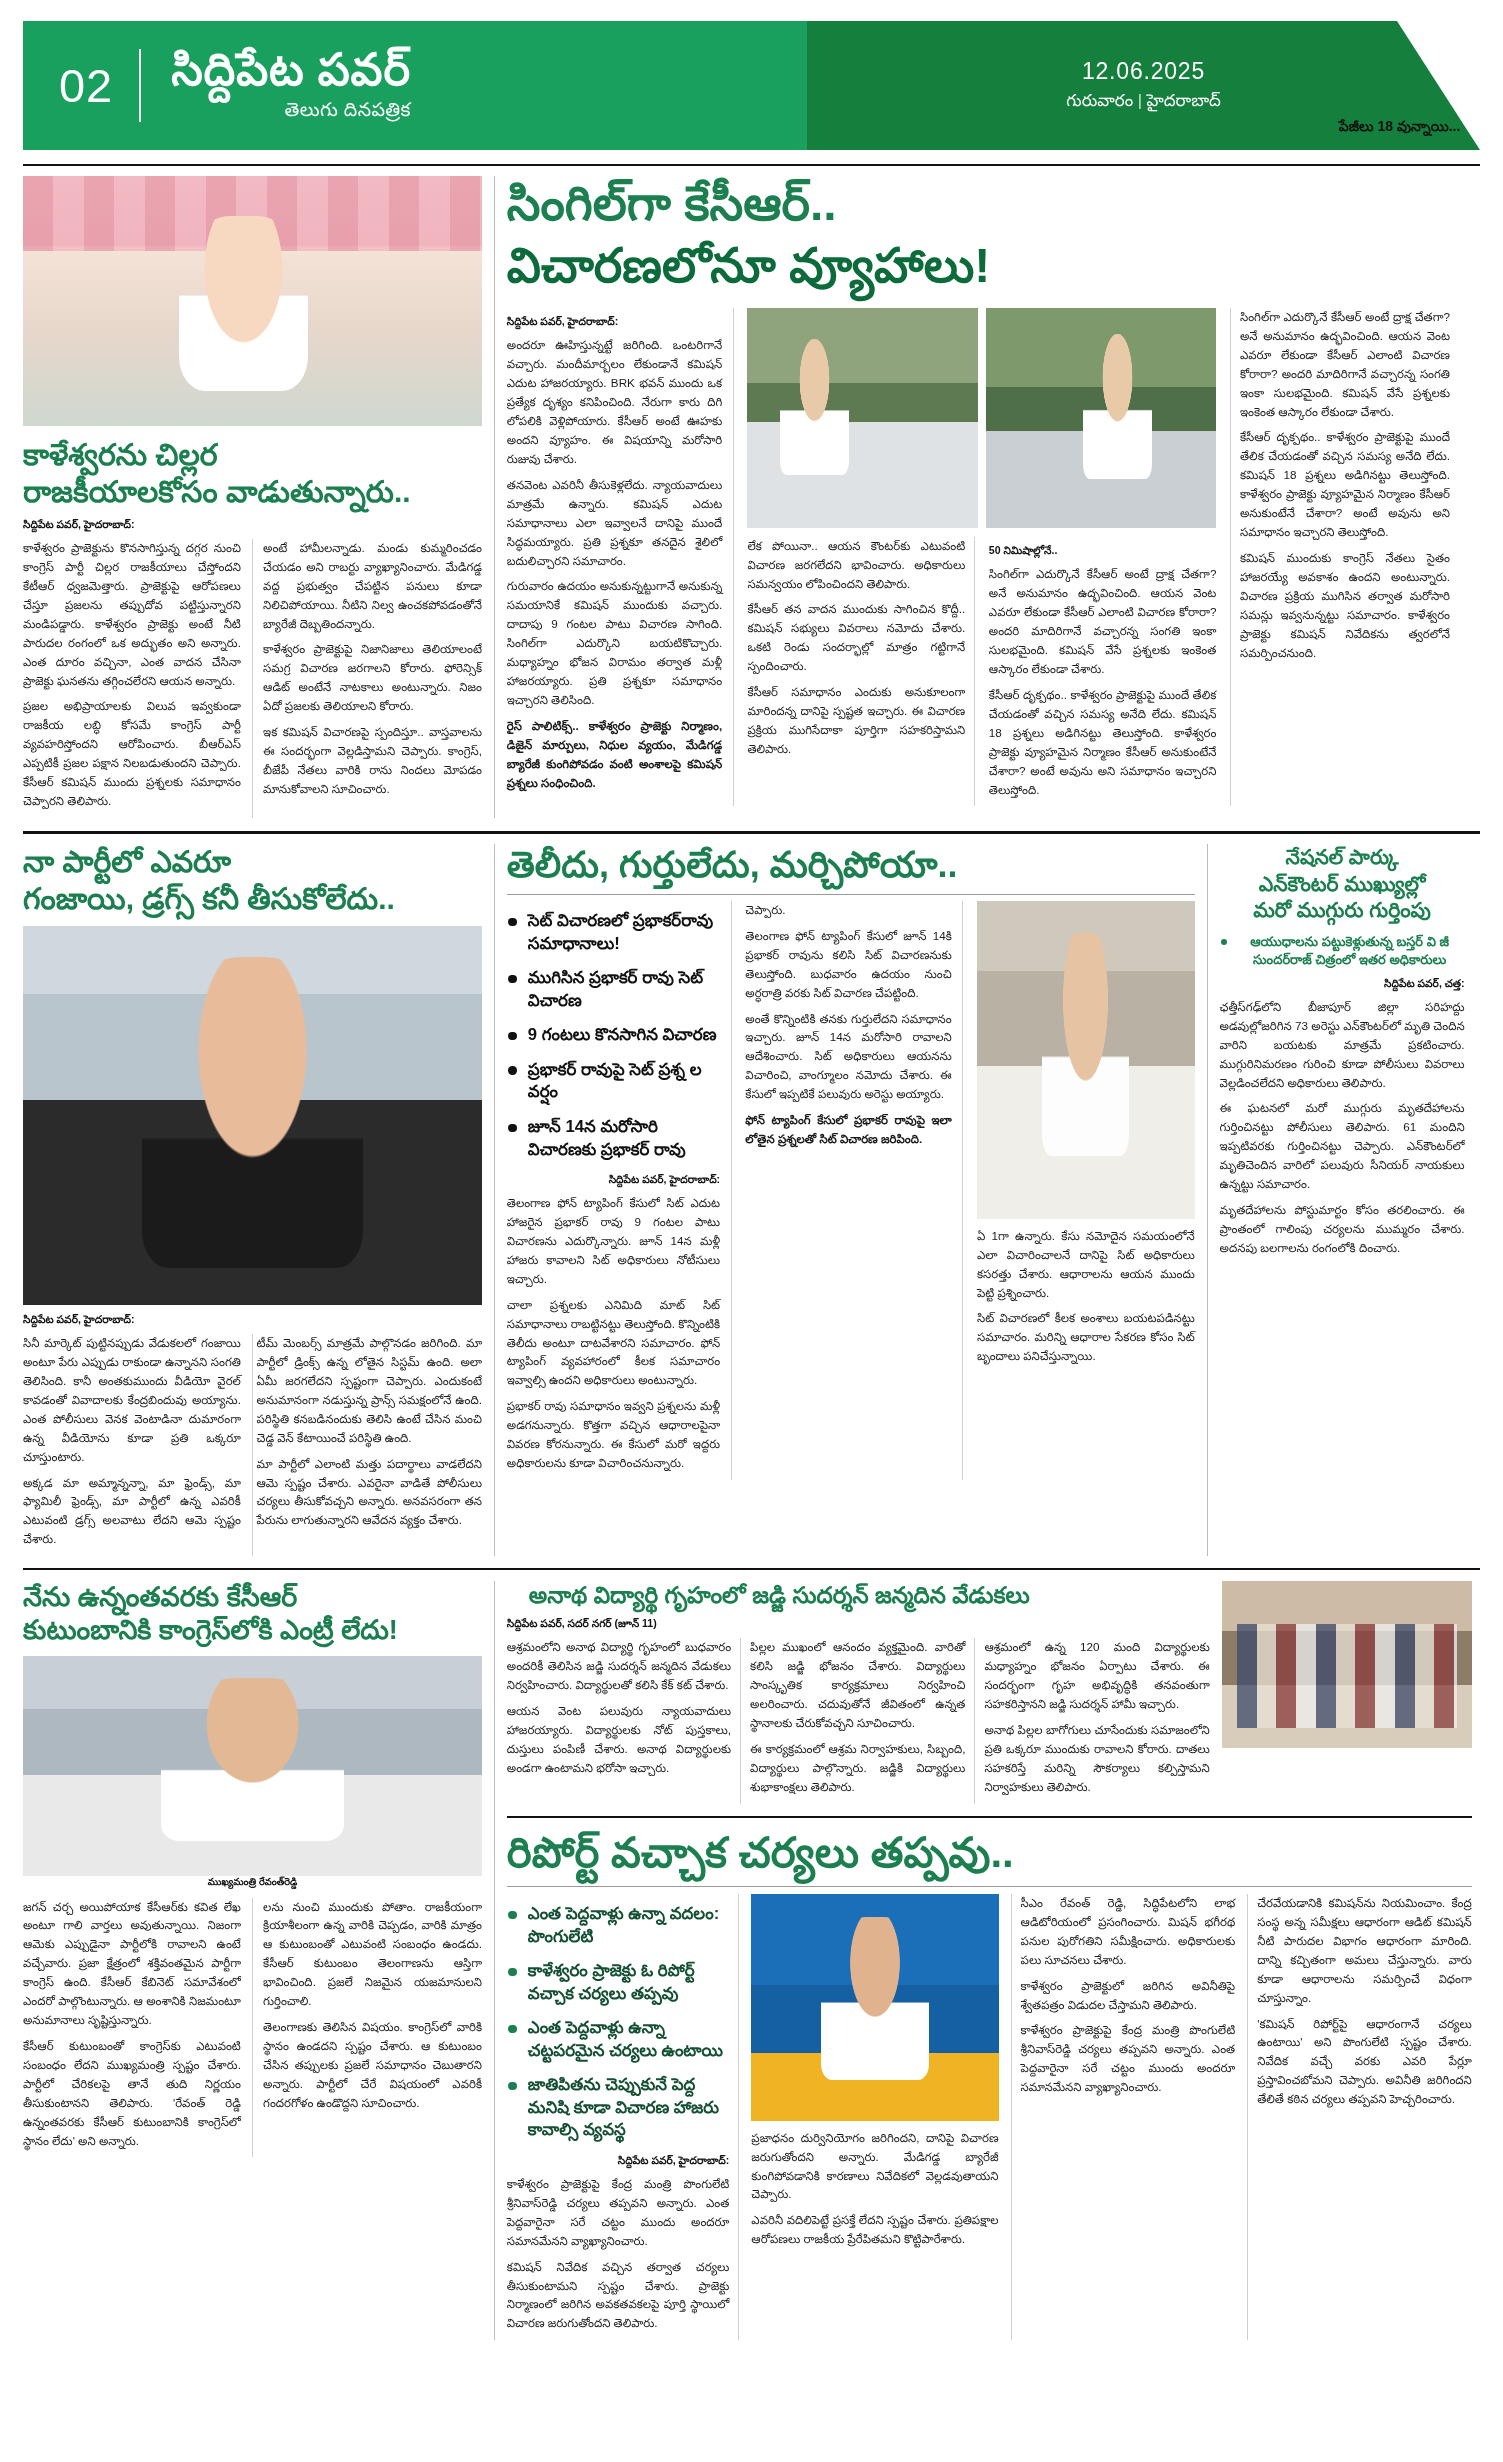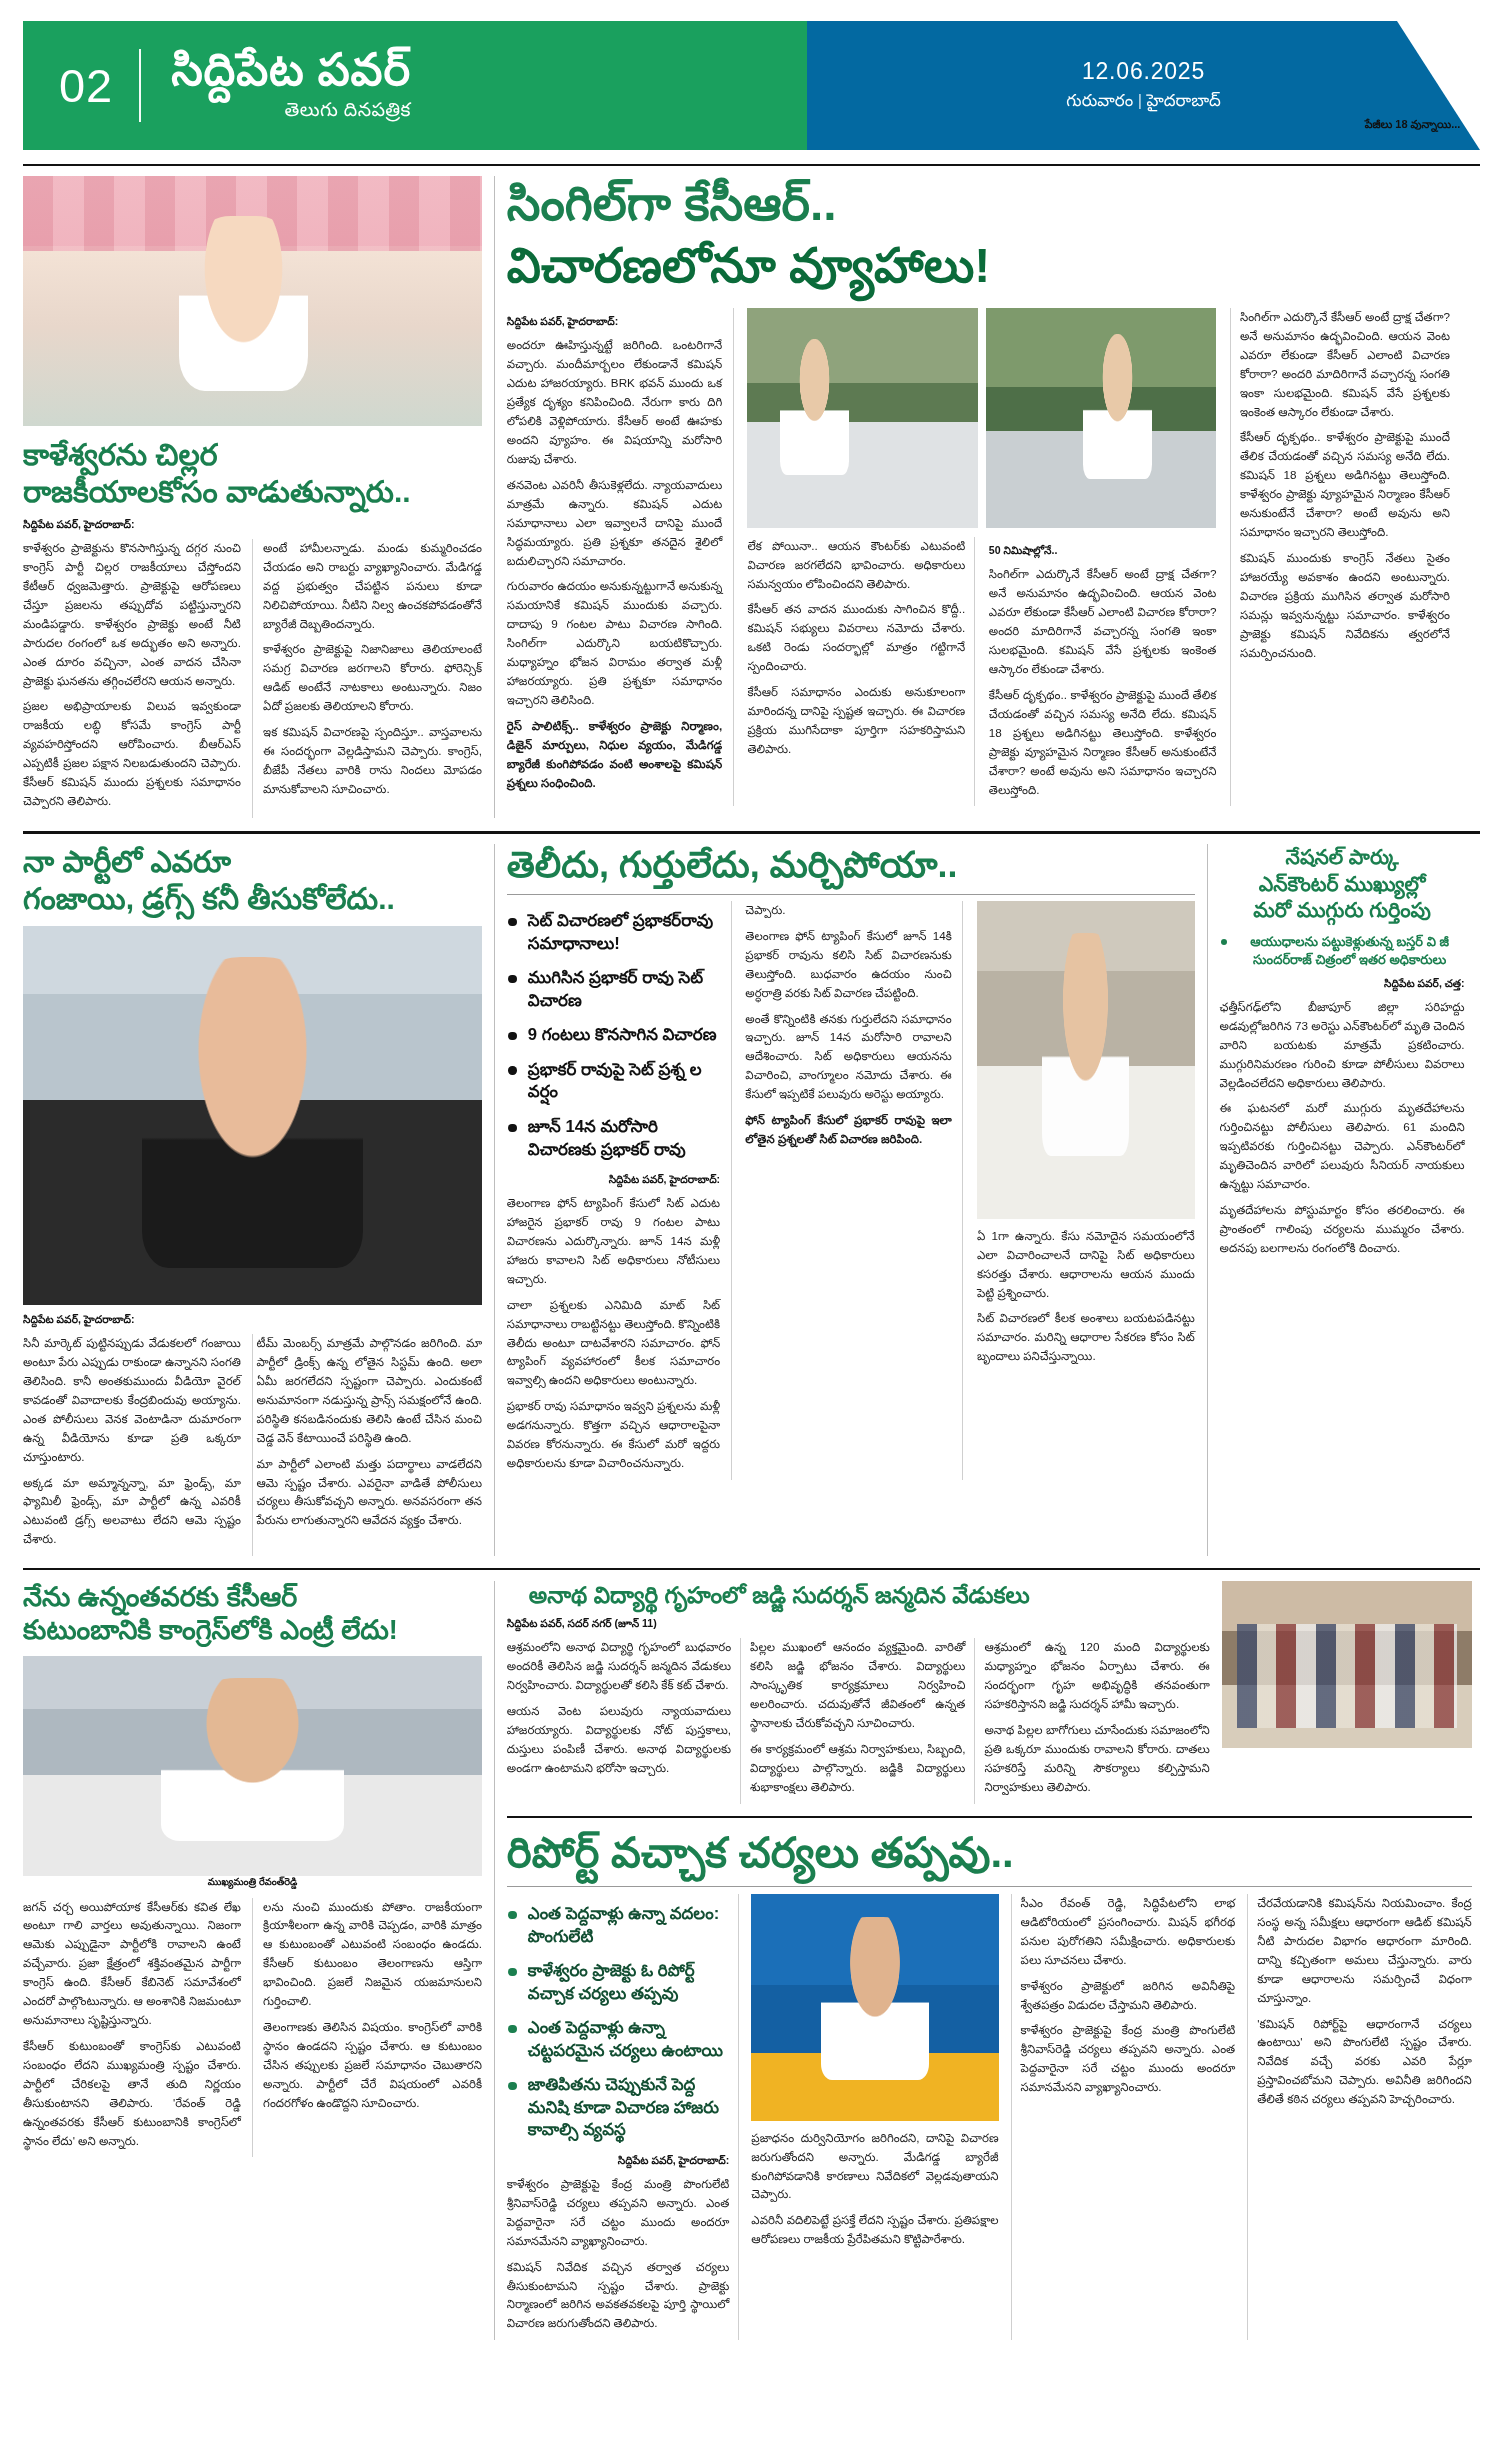--- a/index.html
+++ b/index.html
@@ -63,21 +63,21 @@
   }
   .mast-sub {
     color: #ffffff;
     font-size: 19px;
     text-align: right;
     margin-top: 6px;
     letter-spacing: 0.4px;
   }
   .mast-right {
     flex: 1;
-    background: #0369a1;
+    background: #15803d;
     display: flex;
     flex-direction: column;
     align-items: center;
     justify-content: center;
     position: relative;
   }
   .mast-date {
     color: #ffffff;
     font-size: 23px;
     letter-spacing: 0.8px;
@@ -92,21 +92,21 @@
     position: absolute;
     right: 0; top: 0;
     width: 0; height: 0;
     border-top: 129px solid #ffffff;
     border-left: 83px solid transparent;
   }
   .mast-tagline {
     position: absolute;
     right: 19.7px;
     top: 97px;
-    font-size: 11px;
+    font-size: 14px;
     color: #111;
     font-weight: bold;
   }
 
   
   .content {
     margin: 13.6px 23px 23px 23px;
     position: relative;
   }
   .rule-h { height: 2.3px; background: #111; width: 100%; }

